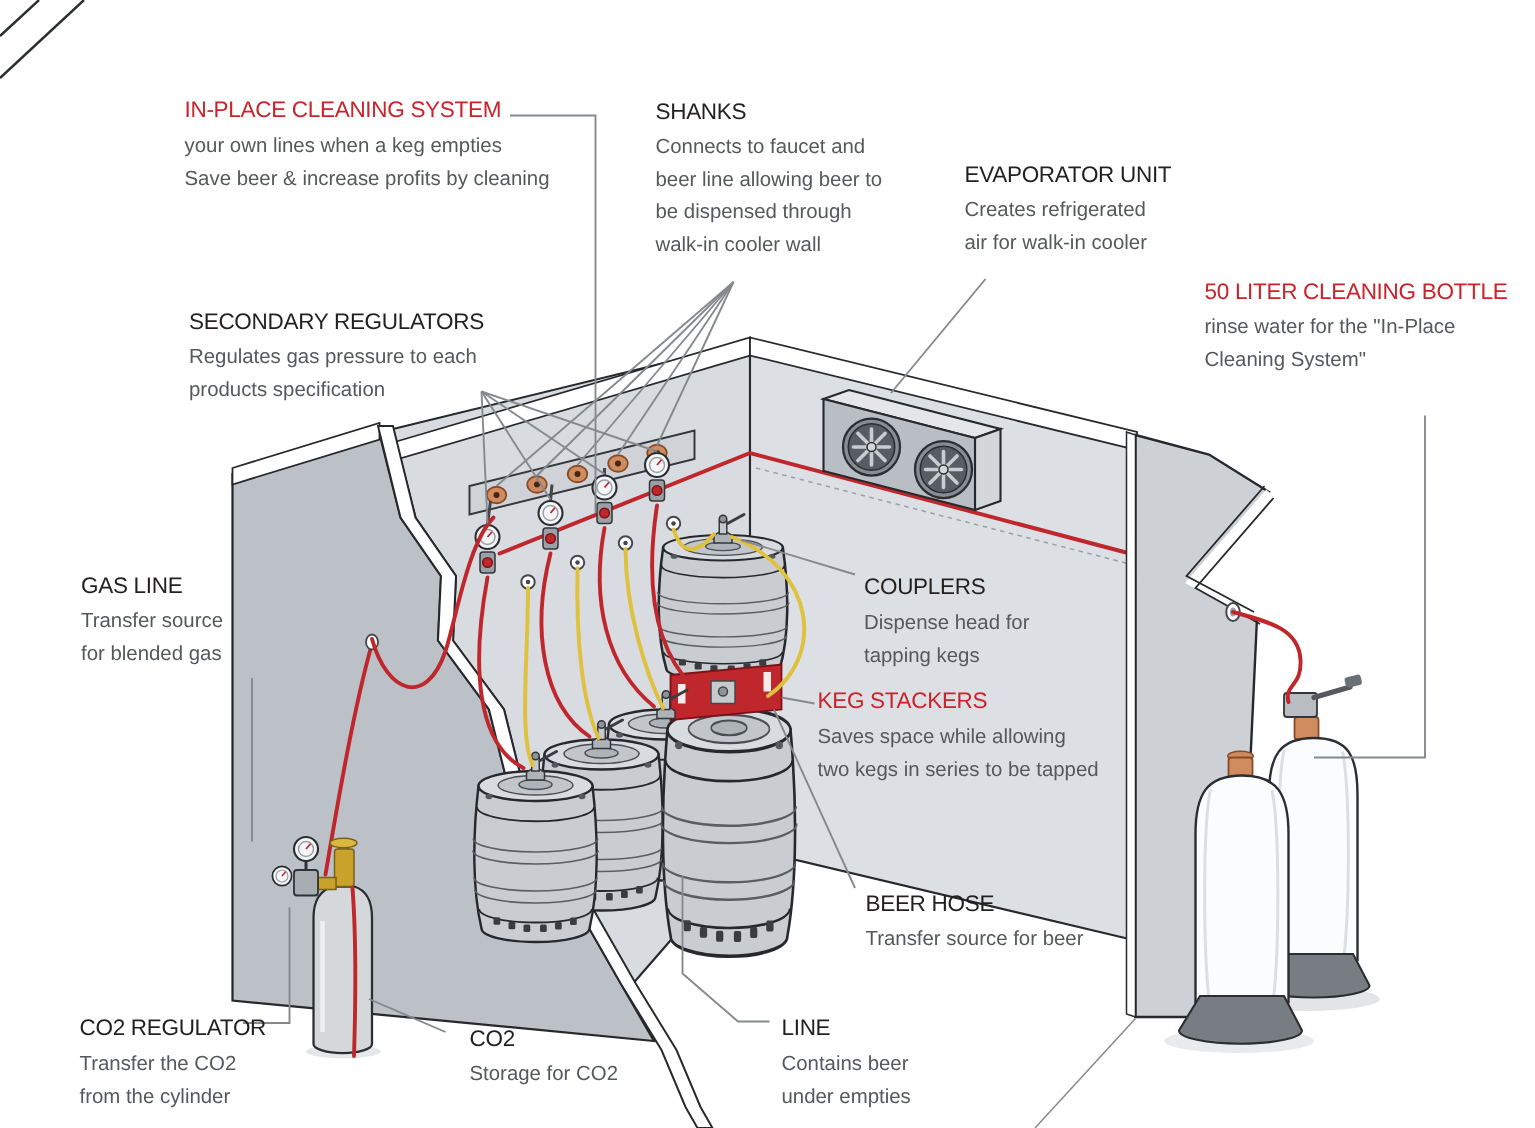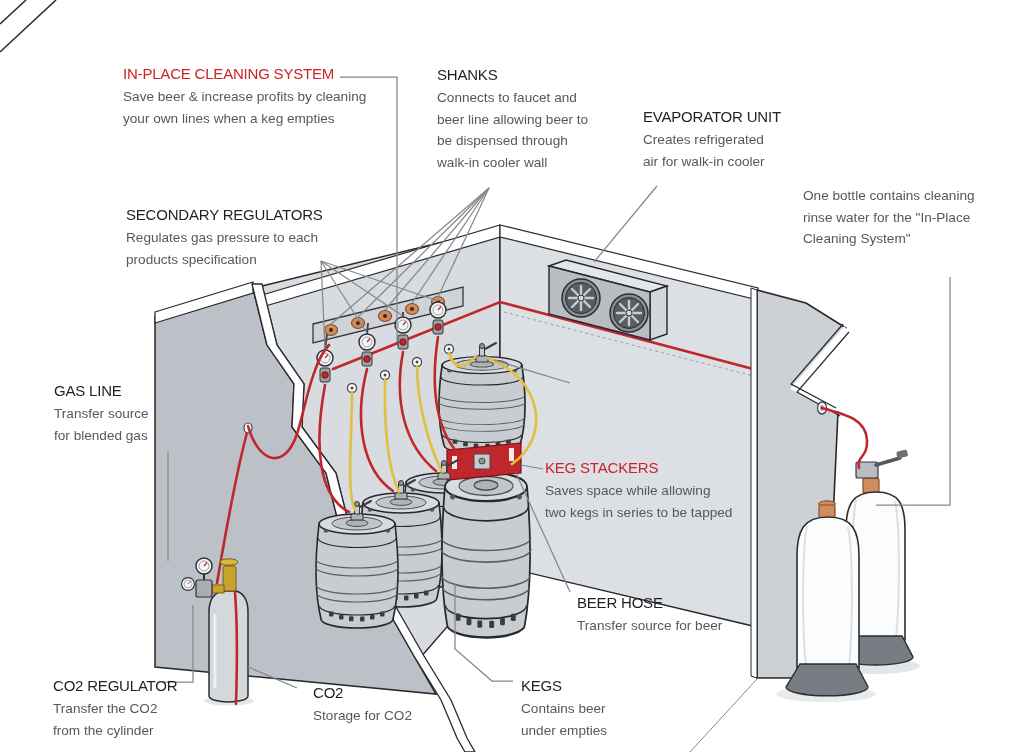--- a/index.html
+++ b/index.html
@@ -261,70 +261,75 @@
     <path class="leader" d="M543,469 L521,465"></path>
     <path class="leader" d="M570,592 L516,473"></path>
     <path class="leader" d="M513,681 L492,681 L455,649 L455,584"></path>
     <path class="leader" d="M162,682 L193,682 L193,605"></path>
     <path class="leader" d="M297,688 L246,666"></path>
   </g>
 </svg>
 
 <div class="label" style="left:123px;top:64px;">
   <div class="ttl red">IN-PLACE CLEANING SYSTEM</div>
+  <div class="ln">your own lines when a keg empties</div>
   <div class="ln">Save beer &amp; increase profits by cleaning</div>
-  <div class="ln">your own lines when a keg empties</div>
 </div>
 
 <div class="label" style="left:643px;top:107px;">
   <div class="ttl">EVAPORATOR UNIT</div>
   <div class="ln">Creates refrigerated</div>
   <div class="ln">air for walk-in cooler</div>
 </div>
 
 <div class="label" style="left:437px;top:65px;">
   <div class="ttl">SHANKS</div>
   <div class="ln">Connects to faucet and</div>
   <div class="ln">beer line allowing beer to</div>
   <div class="ln">be dispensed through</div>
   <div class="ln">walk-in cooler wall</div>
 </div>
 
 <div class="label" style="left:803px;top:185px;">
-  <div class="ln">One bottle contains cleaning</div>
+  <div class="ttl red">50 LITER CLEANING BOTTLE</div>
   <div class="ln">rinse water for the "In-Place</div>
   <div class="ln">Cleaning System"</div>
 </div>
 
 <div class="label" style="left:126px;top:205px;">
   <div class="ttl">SECONDARY REGULATORS</div>
   <div class="ln">Regulates gas pressure to each</div>
   <div class="ln">products specification</div>
 </div>
 
 <div class="label" style="left:54px;top:381px;">
   <div class="ttl">GAS LINE</div>
   <div class="ln">Transfer source</div>
   <div class="ln">for blended gas</div>
 </div>
 
+<div class="label" style="left:576px;top:382px;">
+  <div class="ttl">COUPLERS</div>
+  <div class="ln">Dispense head for</div>
+  <div class="ln">tapping kegs</div>
+</div>
 
 <div class="label" style="left:577px;top:593px;">
   <div class="ttl">BEER HOSE</div>
   <div class="ln">Transfer source for beer</div>
 </div>
 
 <div class="label" style="left:545px;top:458px;">
   <div class="ttl red">KEG STACKERS</div>
   <div class="ln">Saves space while allowing</div>
   <div class="ln">two kegs in series to be tapped</div>
 </div>
 
 <div class="label" style="left:521px;top:676px;">
-  <div class="ttl">KEGS</div>
+  <div class="ttl">LINE</div>
   <div class="ln">Contains beer</div>
   <div class="ln">under empties</div>
 </div>
 
 <div class="label" style="left:53px;top:676px;">
   <div class="ttl">CO2 REGULATOR</div>
   <div class="ln">Transfer the CO2</div>
   <div class="ln">from the cylinder</div>
 </div>
 

